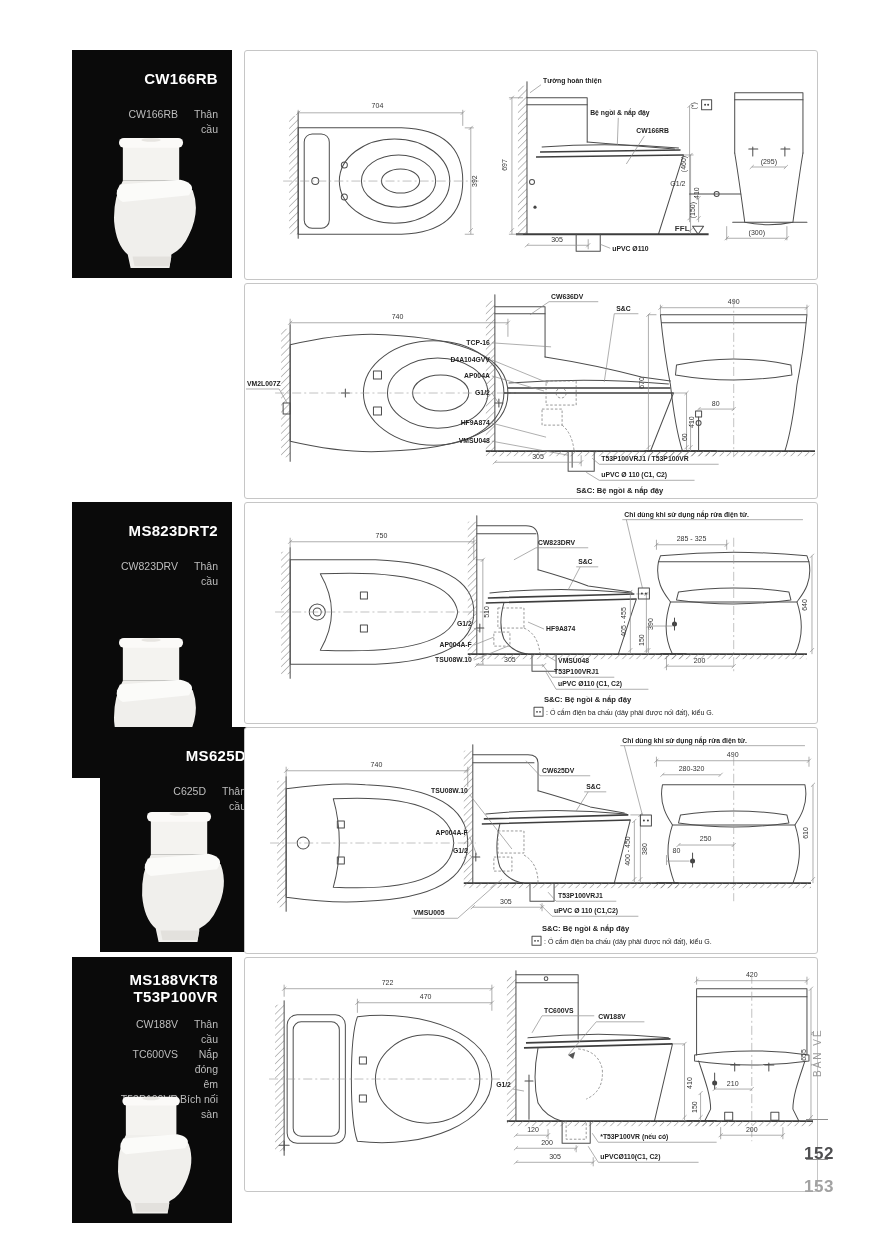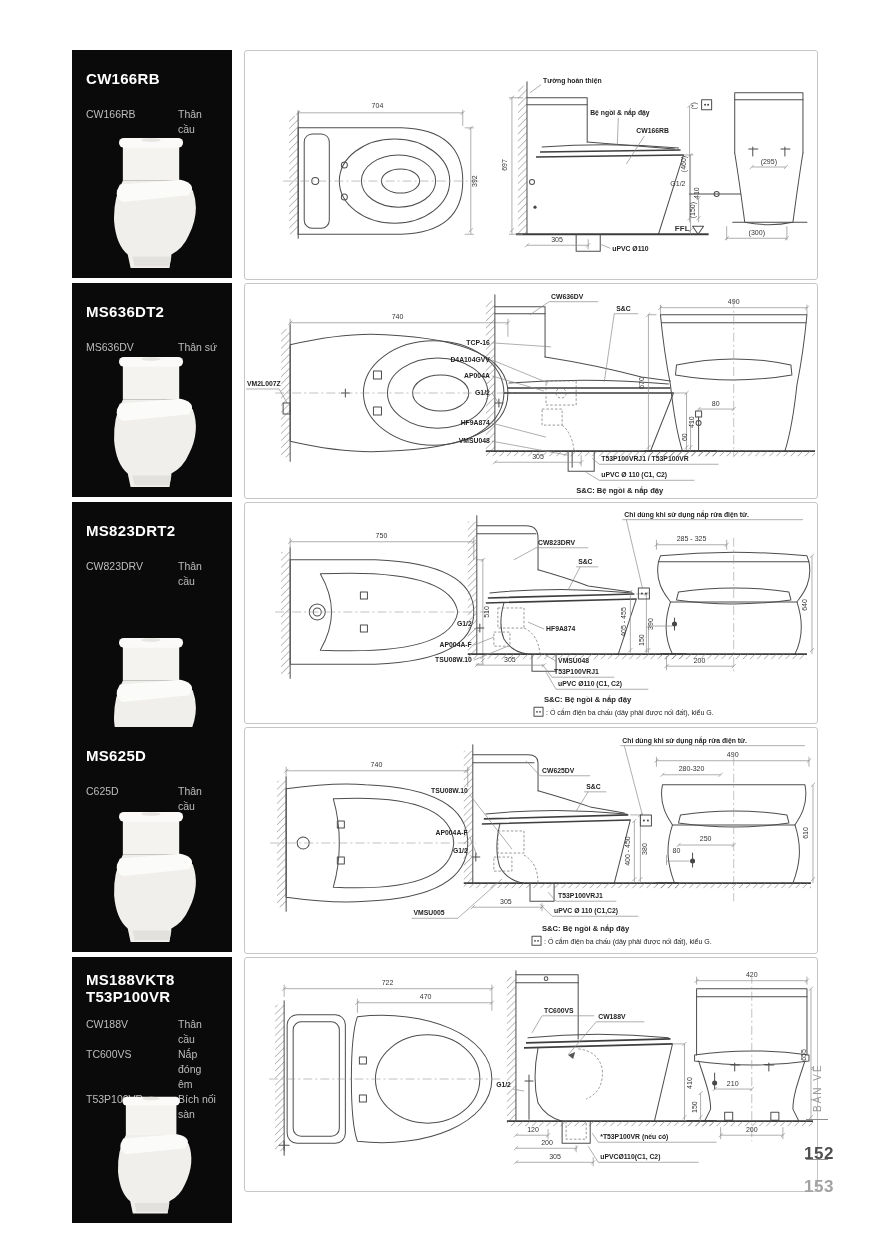--- a/index.html
+++ b/index.html
@@ -1,18 +1,18 @@
 <!DOCTYPE html>
 <html><head>
 <meta charset="utf-8">
 <title>Catalog page</title>
 <style>
   html,body{margin:0;padding:0;background:#fff;}
   .page{position:relative;width:874px;height:1240px;background:#fff;overflow:hidden;
-        font-family:"Liberation Sans",sans-serif;}
+        font-family:"Liberation Sans",sans-serif;text-align:right;}
   .panel{position:absolute;left:72px;width:160px;background:#0a0a0a;color:#fff;}
   .panel h2{margin:20px 14px 0;font-size:15px;letter-spacing:.3px;color:#fff;line-height:17px;}
   .codes{margin:20px 14px 0;}
   .code-row{display:flex;font-size:10.5px;color:#bdbdbd;line-height:15px;}
   .code-row .c{width:92px;flex:none;}
   .photo{position:absolute;left:50%;bottom:6px;transform:translateX(-50%);width:118px;height:136px;}
   .dwg{position:absolute;left:244px;width:572px;border:1.5px solid #c6c6c6;border-radius:3px;background:#fff;}
   .dwg svg{position:absolute;left:0;top:0;width:100%;height:100%;}
   .dw .s{stroke:#4d4d4d;fill:none;stroke-width:1;stroke-linecap:round;stroke-linejoin:round;}
   .dw .s2{stroke:#3e3e3e;fill:none;stroke-width:1.6;}
@@ -129,32 +129,20 @@
     <text transform="rotate(-90 448 158)" x="448" y="158" text-anchor="middle">(150)</text>
     <line class="s" x1="486" y1="170" x2="560" y2="170"></line>
     <path class="d" d="M505,115 H539 M503,117 l4,-4 M537,117 l4,-4"></path>
     <text x="522" y="112" text-anchor="middle">(295)</text>
     <path class="d" d="M480,186 H540 M478,188 l4,-4 M538,188 l4,-4 M480,174 V188 M540,174 V188"></path>
     <text x="510" y="183" text-anchor="middle">(300)</text>
   </g>
 </svg>
 </div>
 
-<aside class="panel" style="top:283px;height:214px;">
-  <h2>MS636DT2</h2>
-  <div class="codes">
-    <div class="code-row">
-      <span class="c">MS636DV</span>
-      <span>Thân sứ</span>
-    </div>
-  </div>
-  <svg class="photo">
-        <use href="#toilet-art"></use>
-      </svg>
-</aside>
 <div class="dwg" style="top:283px;height:214px;">
 <svg class="dw" viewBox="0 0 570 212">
   <g>
     <rect fill="url(#hatch)" x="36" y="44" width="9" height="128"></rect>
     <line class="s" x1="45" y1="40" x2="45" y2="176"></line>
     <path class="s" d="M45,60 C80,52 110,48 140,50 Q262,56 262,108 Q262,162 140,166 C110,168 80,164 45,156 Z"></path>
     <ellipse class="s" cx="188" cy="108" rx="70" ry="52"></ellipse>
     <ellipse class="s" cx="192" cy="108" rx="50" ry="35"></ellipse>
     <ellipse class="s" cx="195" cy="108" rx="28" ry="18"></ellipse>
     <rect class="s" x="128" y="86" width="8" height="8"></rect>
@@ -340,21 +328,21 @@
   <g>
     <text x="298" y="198" class="tn">S&amp;C: Bệ ngồi &amp; nắp đậy</text>
     <rect class="s" x="288" y="203" width="9" height="9"></rect>
     <circle fill="#444" cx="291" cy="207.5" r=".9"></circle>
           <circle fill="#444" cx="294" cy="207.5" r=".9"></circle>
     <text x="300" y="211" class="tn2">: Ổ cắm điện ba chấu (dây phải được nối đất), kiểu G.</text>
   </g>
 </svg>
 </div>
 
-<aside class="panel" style="top:727px;height:225px;">
+<aside class="panel" style="top:727px;height:225px;margin-left:28px;">
   <h2>MS625D</h2>
   <div class="codes">
     <div class="code-row">
       <span class="c">C625D</span>
       <span>Thân cầu</span>
     </div>
   </div>
   <svg class="photo">
         <use href="#toilet-art"></use>
       </svg>

